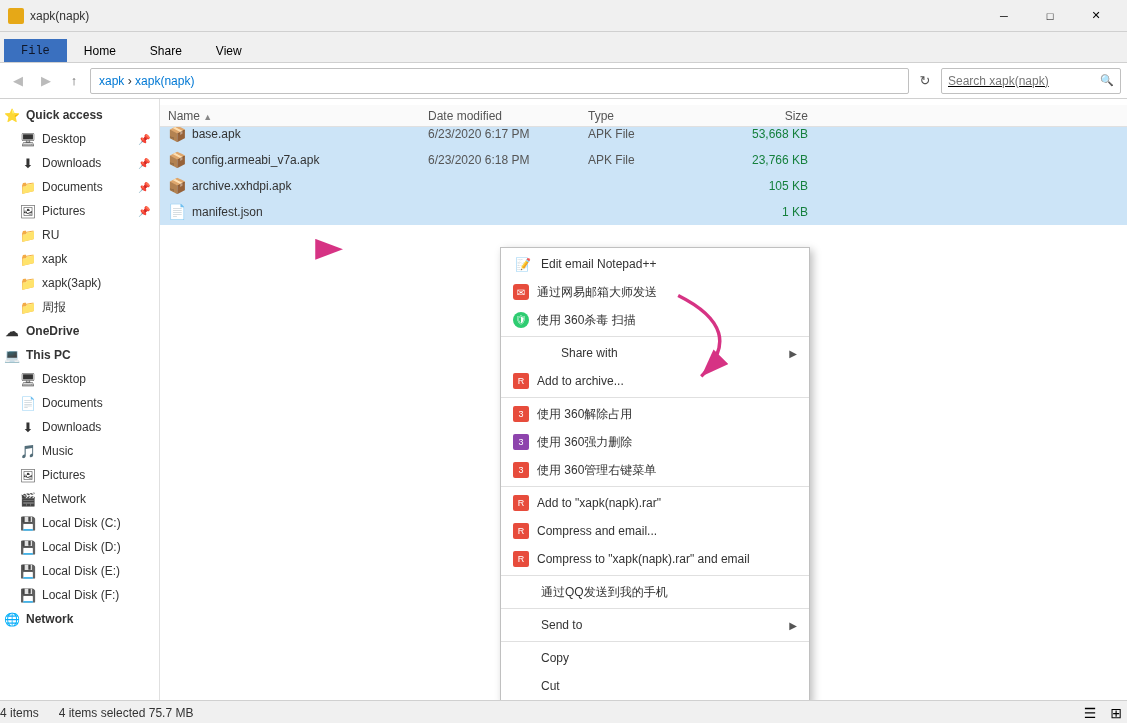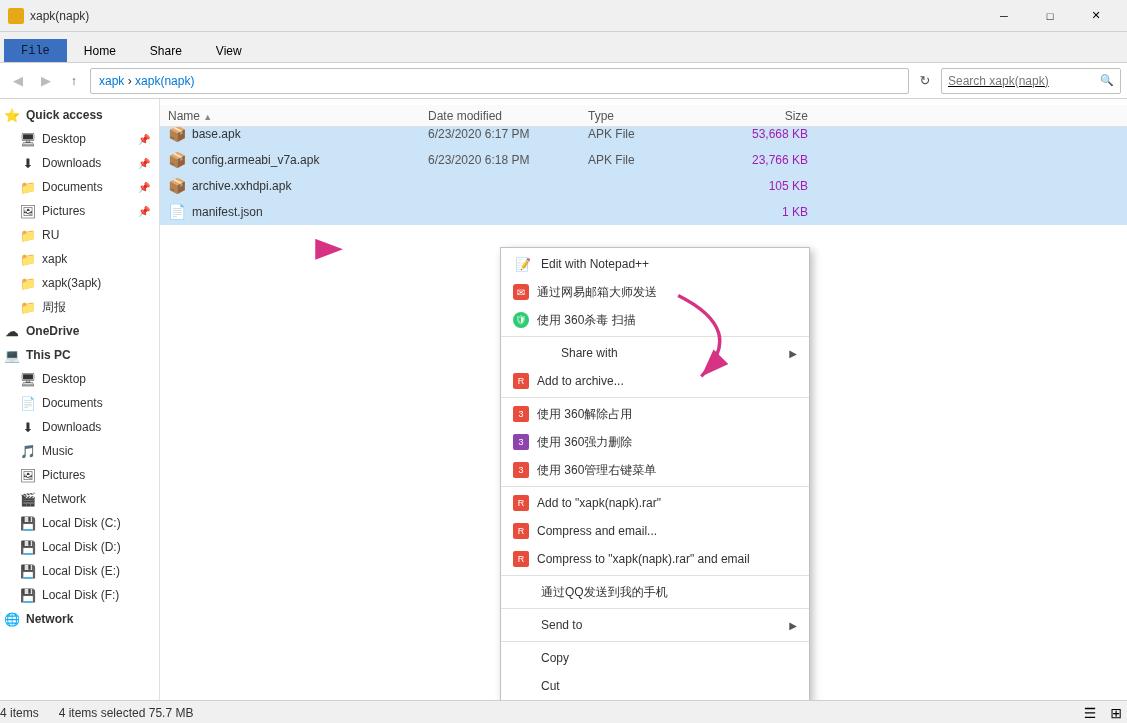--- a/index.html
+++ b/index.html
@@ -47,21 +47,21 @@
     .col-date { flex: 0 0 160px; }
     .col-type { flex: 0 0 120px; }
     .col-size { flex: 0 0 100px; text-align: right; }
     .sort-arrow { font-size: 9px; color: #888; }
     .file-row { display: flex; align-items: center; height: 26px; padding: 0 8px; font-size: 12px; color: #333; cursor: default; }
     .file-row.selected { background: #cce4f7; }
     .file-icon { width: 20px; height: 20px; margin-right: 4px; display: flex; align-items: center; justify-content: center; font-size: 15px; flex-shrink: 0; }
     .file-name { flex: 0 0 236px; overflow: hidden; text-overflow: ellipsis; white-space: nowrap; }
     .file-date { flex: 0 0 160px; color: #555; }
     .file-type { flex: 0 0 120px; color: #555; }
-    .file-size { flex: 0 0 100px; text-align: right; color: #a21caf; }
+    .file-size { flex: 0 0 100px; text-align: right; color: #15803d; }
 
     
     .status-bar { height: 24px; background: #f0f0f0; border-top: 1px solid #d0d0d0; display: flex; align-items: center; padding: 0 0; font-size: 12px; color: #333; gap: 20px; }
     .status-right { margin-left: auto; display: flex; gap: 4px; }
     .view-btn { width: 22px; height: 22px; border: none; background: transparent; cursor: pointer; display: flex; align-items: center; justify-content: center; font-size: 14px; border-radius: 2px; }
 
     
     .context-menu { position: absolute; top: 148px; left: 340px; width: 310px; background: white; border: 1px solid #c0c0c0; box-shadow: 3px 3px 8px rgba(0,0,0,0.25); z-index: 1000; padding: 2px 0; }
     .ctx-item { display: flex; align-items: center; height: 28px; padding: 0 12px; cursor: pointer; font-size: 12px; color: #333; gap: 8px; }
     .ctx-icon { width: 20px; height: 20px; display: flex; align-items: center; justify-content: center; flex-shrink: 0; font-size: 14px; }
@@ -249,21 +249,21 @@
       <div class="file-name col-name">manifest.json</div>
       <div class="file-date col-date"></div>
       <div class="file-type col-type"></div>
       <div class="file-size col-size">1 KB</div>
     </div>
 
     <div class="context-menu">
 
       <div class="ctx-item">
         <span class="ctx-icon" style="font-size:13px;">📝</span>
-        <span class="ctx-label">Edit with Notepad++</span>
+        <span class="ctx-label">Edit email Notepad++</span>
       </div>
 
       <div class="ctx-item">
         <span class="ctx-icon" style="background:#e74c3c;border-radius:3px;width:16px;height:16px;font-size:10px;color:white;display:flex;align-items:center;justify-content:center;">✉</span>
         <span class="ctx-label">通过网易邮箱大师发送</span>
       </div>
 
       <div class="ctx-item">
         <span class="ctx-icon" style="background:#2ecc71;border-radius:50%;width:16px;height:16px;font-size:9px;color:white;display:flex;align-items:center;justify-content:center;">🛡</span>
         <span class="ctx-label">使用 360杀毒 扫描</span>

